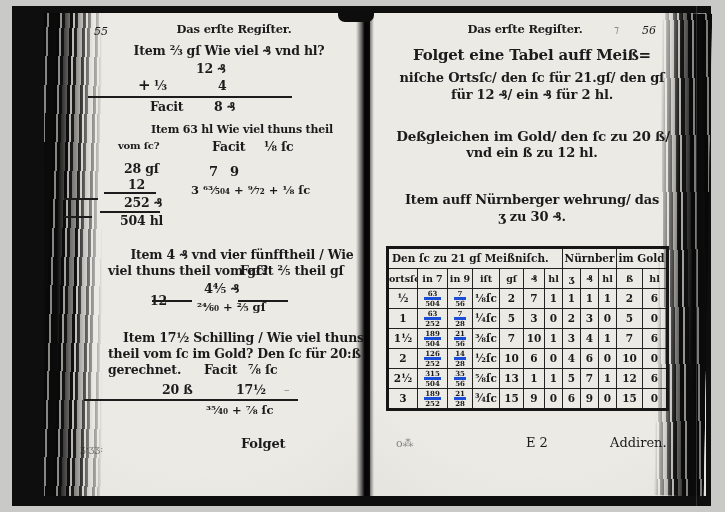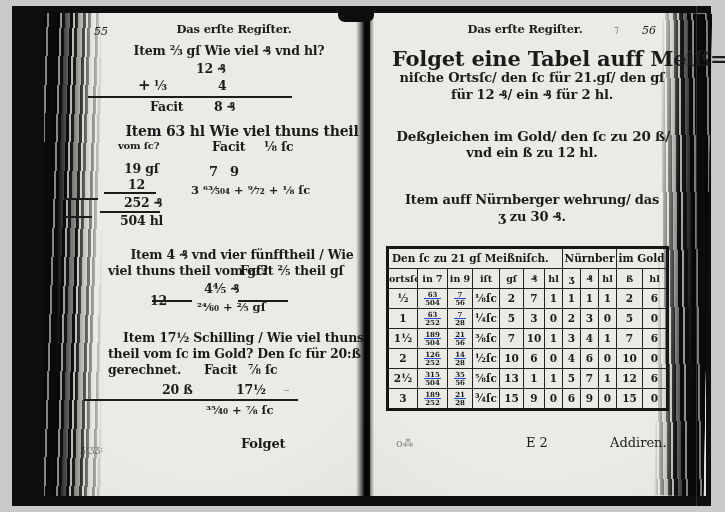--- a/index.html
+++ b/index.html
@@ -36,21 +36,21 @@
   .faint{opacity:.5;}
   
   #conv{position:absolute;left:386px;top:246px;width:280px;border-collapse:collapse;
         table-layout:fixed;color:#191919;border:3px solid #161616;}
   #conv th,#conv td{border:1.5px solid #222;padding:0;text-align:center;height:19px;
         font-size:10.5px;line-height:1;font-weight:700;overflow:hidden;}
   #conv thead th{font-size:9.5px;}
   #conv .gh{font-size:10.5px;}
   #conv tr th.gh:first-child{text-align:left;padding-left:3px;}
   .sf{display:inline-block;vertical-align:middle;line-height:1.05;font-size:7px;font-weight:700;}
-  .sf .n{display:block;border-bottom:1px solid #1d4ed8;padding:0 1px;}
+  .sf .n{display:block;border-bottom:3px solid #1d4ed8;padding:0 1px;}
   .sf .d{display:block;padding:0 1px;}
 </style>
 </head>
 <body>
 
 <div id="photo">
   <div id="field"></div>
 
   <div id="page-left" class="page"></div>
   <div id="page-right" class="page"></div>
@@ -65,25 +65,25 @@
 
   <div class="txt bl ctr" style="left:95px;top:44px;width:236px;font-size:12.5px;">Item ⅔ gſ Wie viel ₰ vnd hl?</div>
   <div class="txt bl" style="left:180px;top:62px;font-size:12.5px;">12 ₰</div>
   <div class="txt bl" style="left:122px;top:77px;font-size:15px;">+</div>
   <div class="txt bl" style="left:138px;top:79px;font-size:12.5px;">⅓</div>
   <div class="txt bl" style="left:202px;top:79px;font-size:12.5px;">4</div>
   <div class="rule" style="left:88px;top:96px;width:204px;"></div>
   <div class="txt bl" style="left:134px;top:100px;font-size:12.5px;">Facit</div>
   <div class="txt bl" style="left:198px;top:100px;font-size:12.5px;">8 ₰</div>
 
-  <div class="txt bl ctr" style="left:92px;top:124px;width:268px;font-size:14px;">Item 63 hl Wie viel thuns theil</div>
+  <div class="txt bl ctr" style="left:92px;top:124px;width:268px;font-size:11px;">Item 63 hl Wie viel thuns theil</div>
   <div class="txt bl" style="left:102px;top:140px;font-size:10px;">vom ſc?</div>
   <div class="txt bl" style="left:196px;top:140px;font-size:12.5px;">Facit</div>
   <div class="txt bl" style="left:248px;top:140px;font-size:12.5px;">⅛ ſc</div>
-  <div class="txt bl" style="left:108px;top:162px;font-size:12.5px;">19 gſ</div>
+  <div class="txt bl" style="left:108px;top:162px;font-size:12.5px;">28 gſ</div>
   <div class="txt bl" style="left:112px;top:178px;font-size:12.5px;">12</div>
   <div class="rule" style="left:64px;top:198px;width:34px;"></div>
   <div class="rule" style="left:104px;top:192px;width:52px;"></div>
   <div class="txt bl" style="left:108px;top:196px;font-size:12.5px;">252 ₰</div>
   <div class="rule" style="left:64px;top:216px;width:28px;"></div>
   <div class="rule" style="left:100px;top:211px;width:60px;"></div>
   <div class="txt bl" style="left:104px;top:214px;font-size:12.5px;">504 hl</div>
   <div class="txt bl" style="left:193px;top:165px;font-size:13px;">7</div>
   <div class="txt bl" style="left:214px;top:165px;font-size:13px;">9</div>
   <div class="txt" style="left:175px;top:184px;font-size:11.5px;font-weight:600;">3 ⁶³⁄₅₀₄ + ⁹⁄₇₂ + ⅛ ſc</div>
@@ -108,21 +108,21 @@
   <div class="rule" style="left:84px;top:399px;width:214px;"></div>
   <div class="txt" style="left:190px;top:404px;font-size:11.5px;font-weight:600;">³⁵⁄₄₀ + ⅞ ſc</div>
 
   <div class="txt bl" style="left:225px;top:437px;font-size:13px;text-align:right;">Folget</div>
   <div class="txt faint" style="left:64px;top:443px;font-size:10px;">ʒ·ʒʒ:</div>
 
   <div class="txt bl ctr" style="left:428px;top:23px;width:162px;font-size:11.5px;">Das erſte Regiſter.</div>
   <div class="txt faint" style="left:598px;top:24px;font-size:10px;">⁊</div>
   <div class="txt it" style="left:626px;top:25px;font-size:11px;">56</div>
 
-  <div class="txt bl ctr" style="left:376px;top:47px;width:280px;font-size:21px;">Folget eine Tabel auff Meiß=</div>
+  <div class="txt bl ctr" style="left:376px;top:47px;width:280px;font-size:15px;">Folget eine Tabel auff Meiß=</div>
   <div class="txt bl ctr" style="left:374px;top:71px;width:284px;font-size:13px;">niſche Ortsſc/ den ſc für 21.gſ/ den gſ</div>
   <div class="txt bl ctr" style="left:376px;top:88px;width:280px;font-size:13px;">für 12 ₰/ ein ₰ für 2 hl.</div>
 
   <div class="txt bl ctr" style="left:374px;top:129px;width:286px;font-size:13.5px;">Deßgleichen im Gold/ den ſc zu 20 ß/</div>
   <div class="txt bl ctr" style="left:376px;top:146px;width:280px;font-size:13px;">vnd ein ß zu 12 hl.</div>
 
   <div class="txt bl ctr" style="left:376px;top:193px;width:280px;font-size:13px;">Item auff Nürnberger wehrung/ das</div>
   <div class="txt bl ctr" style="left:376px;top:210px;width:280px;font-size:13px;">ʒ zu 30 ₰.</div>
 
   <table id="conv">

